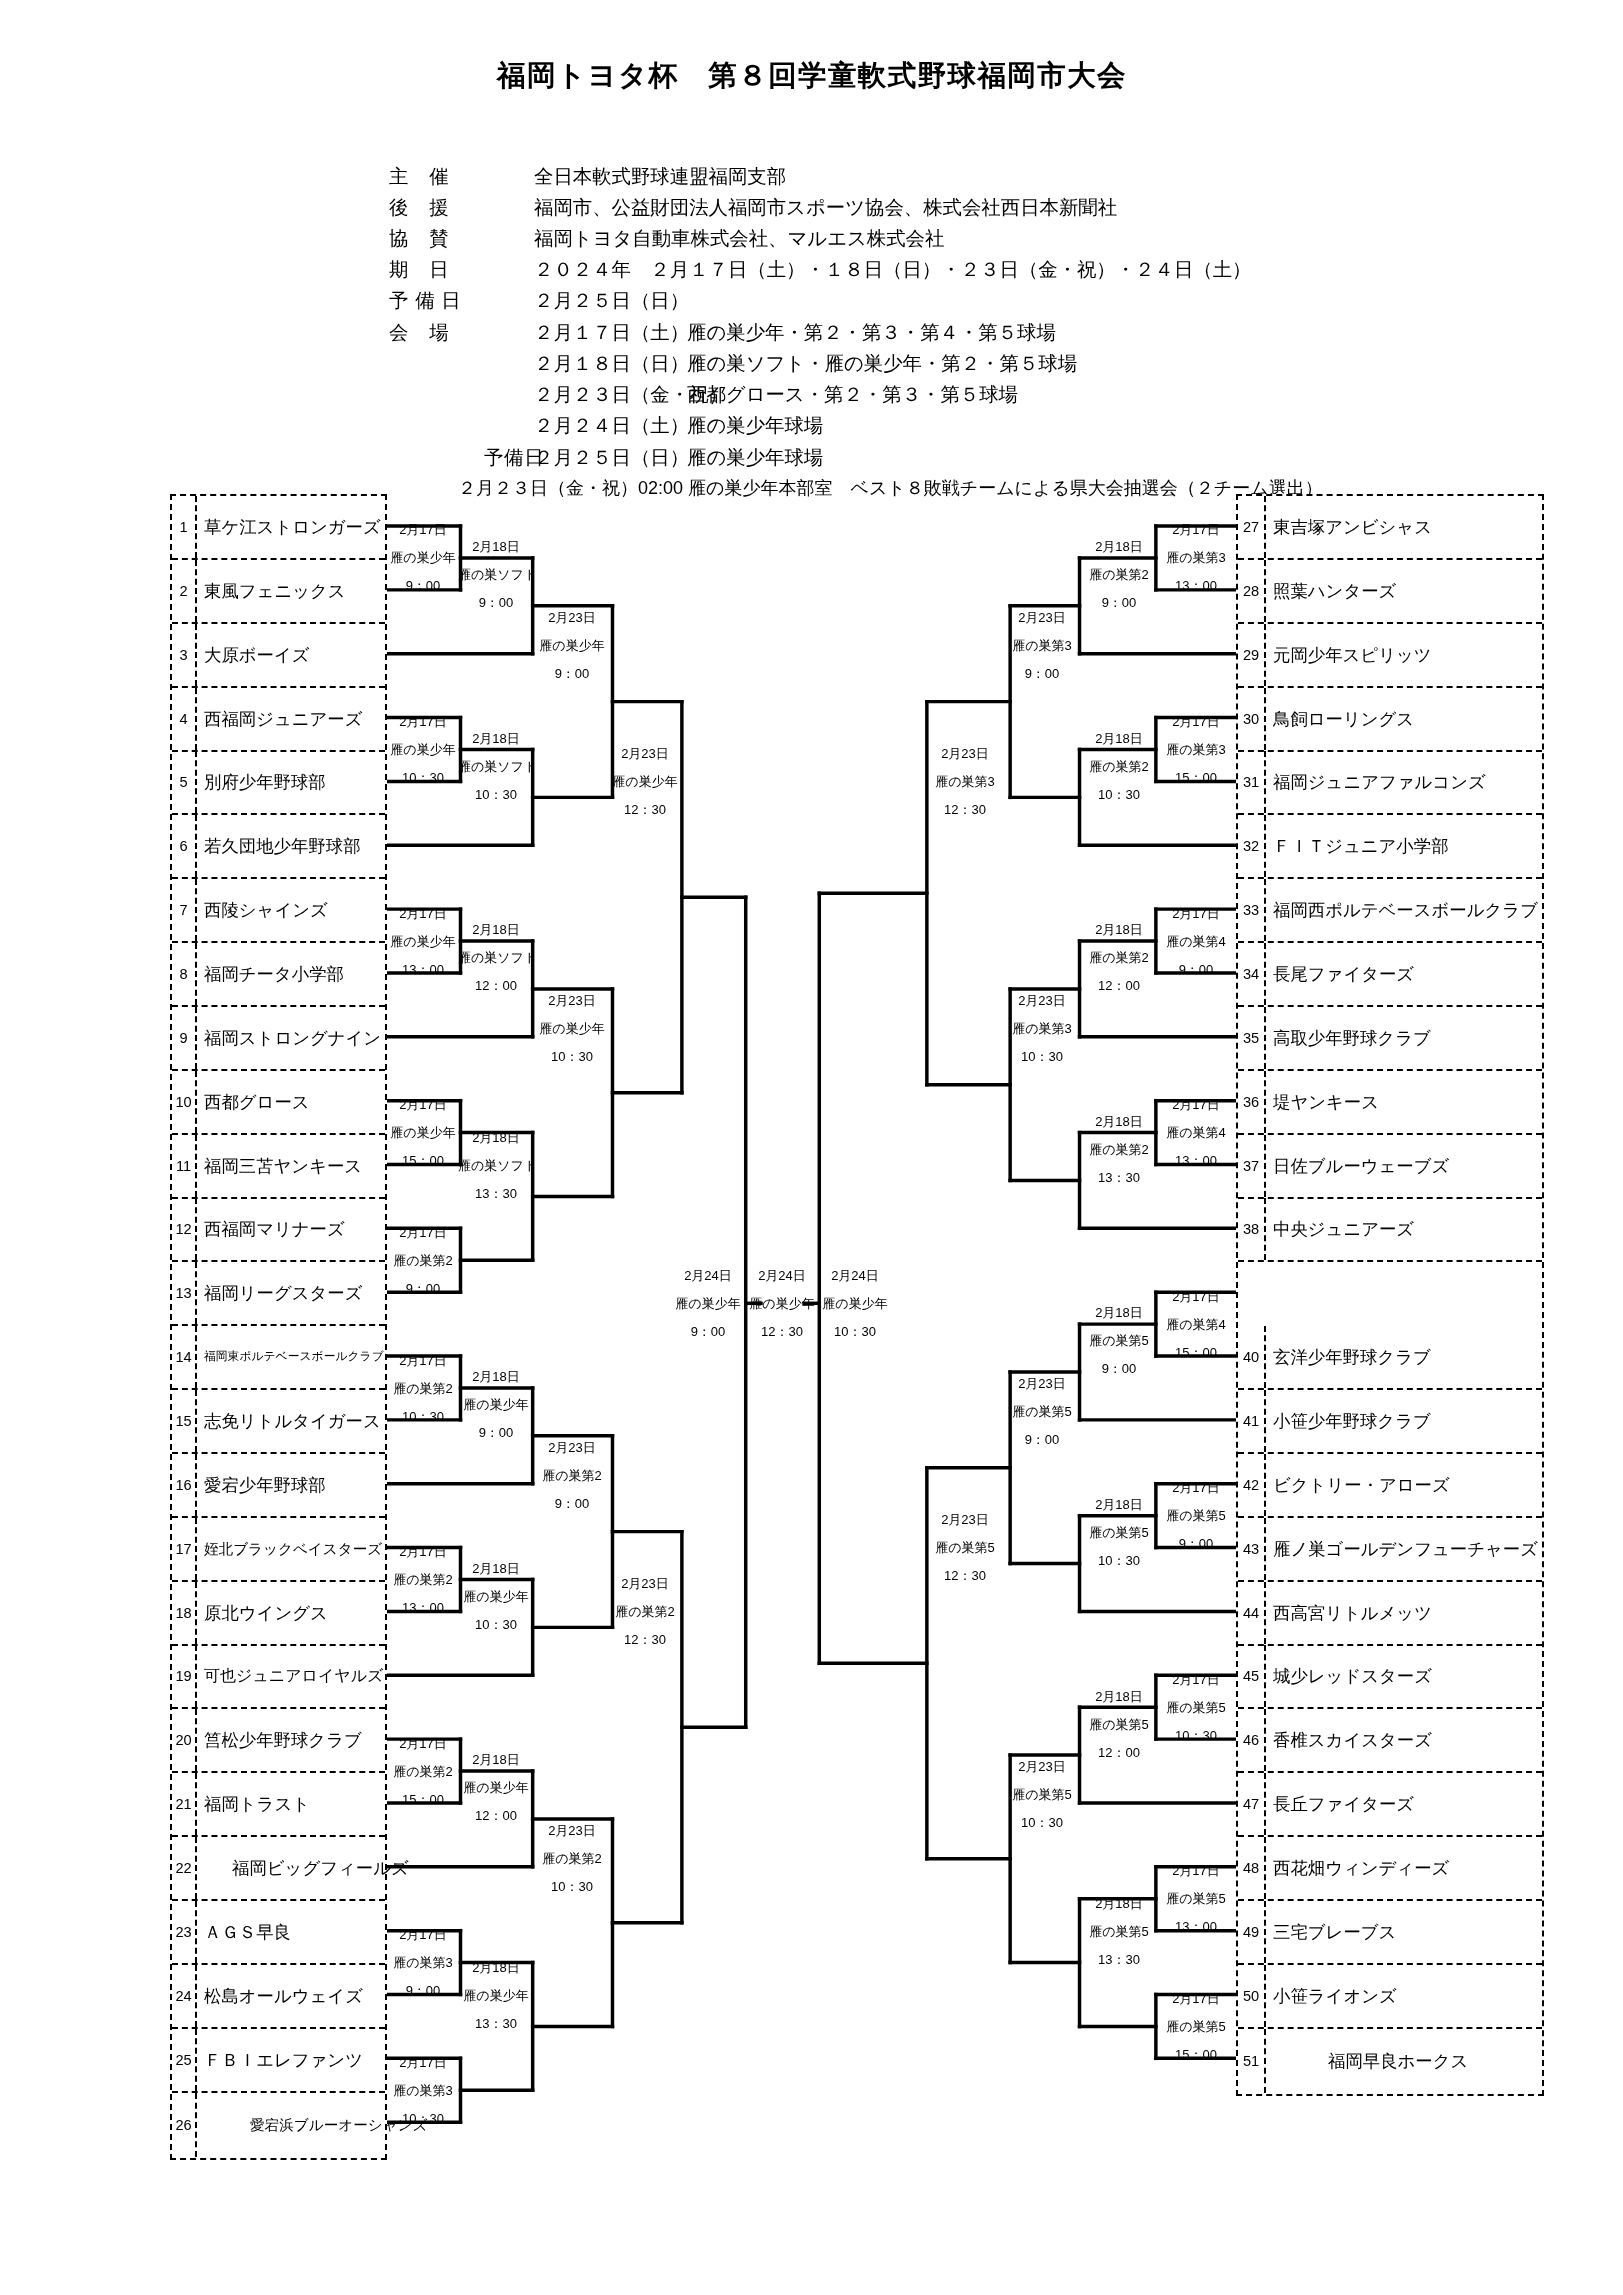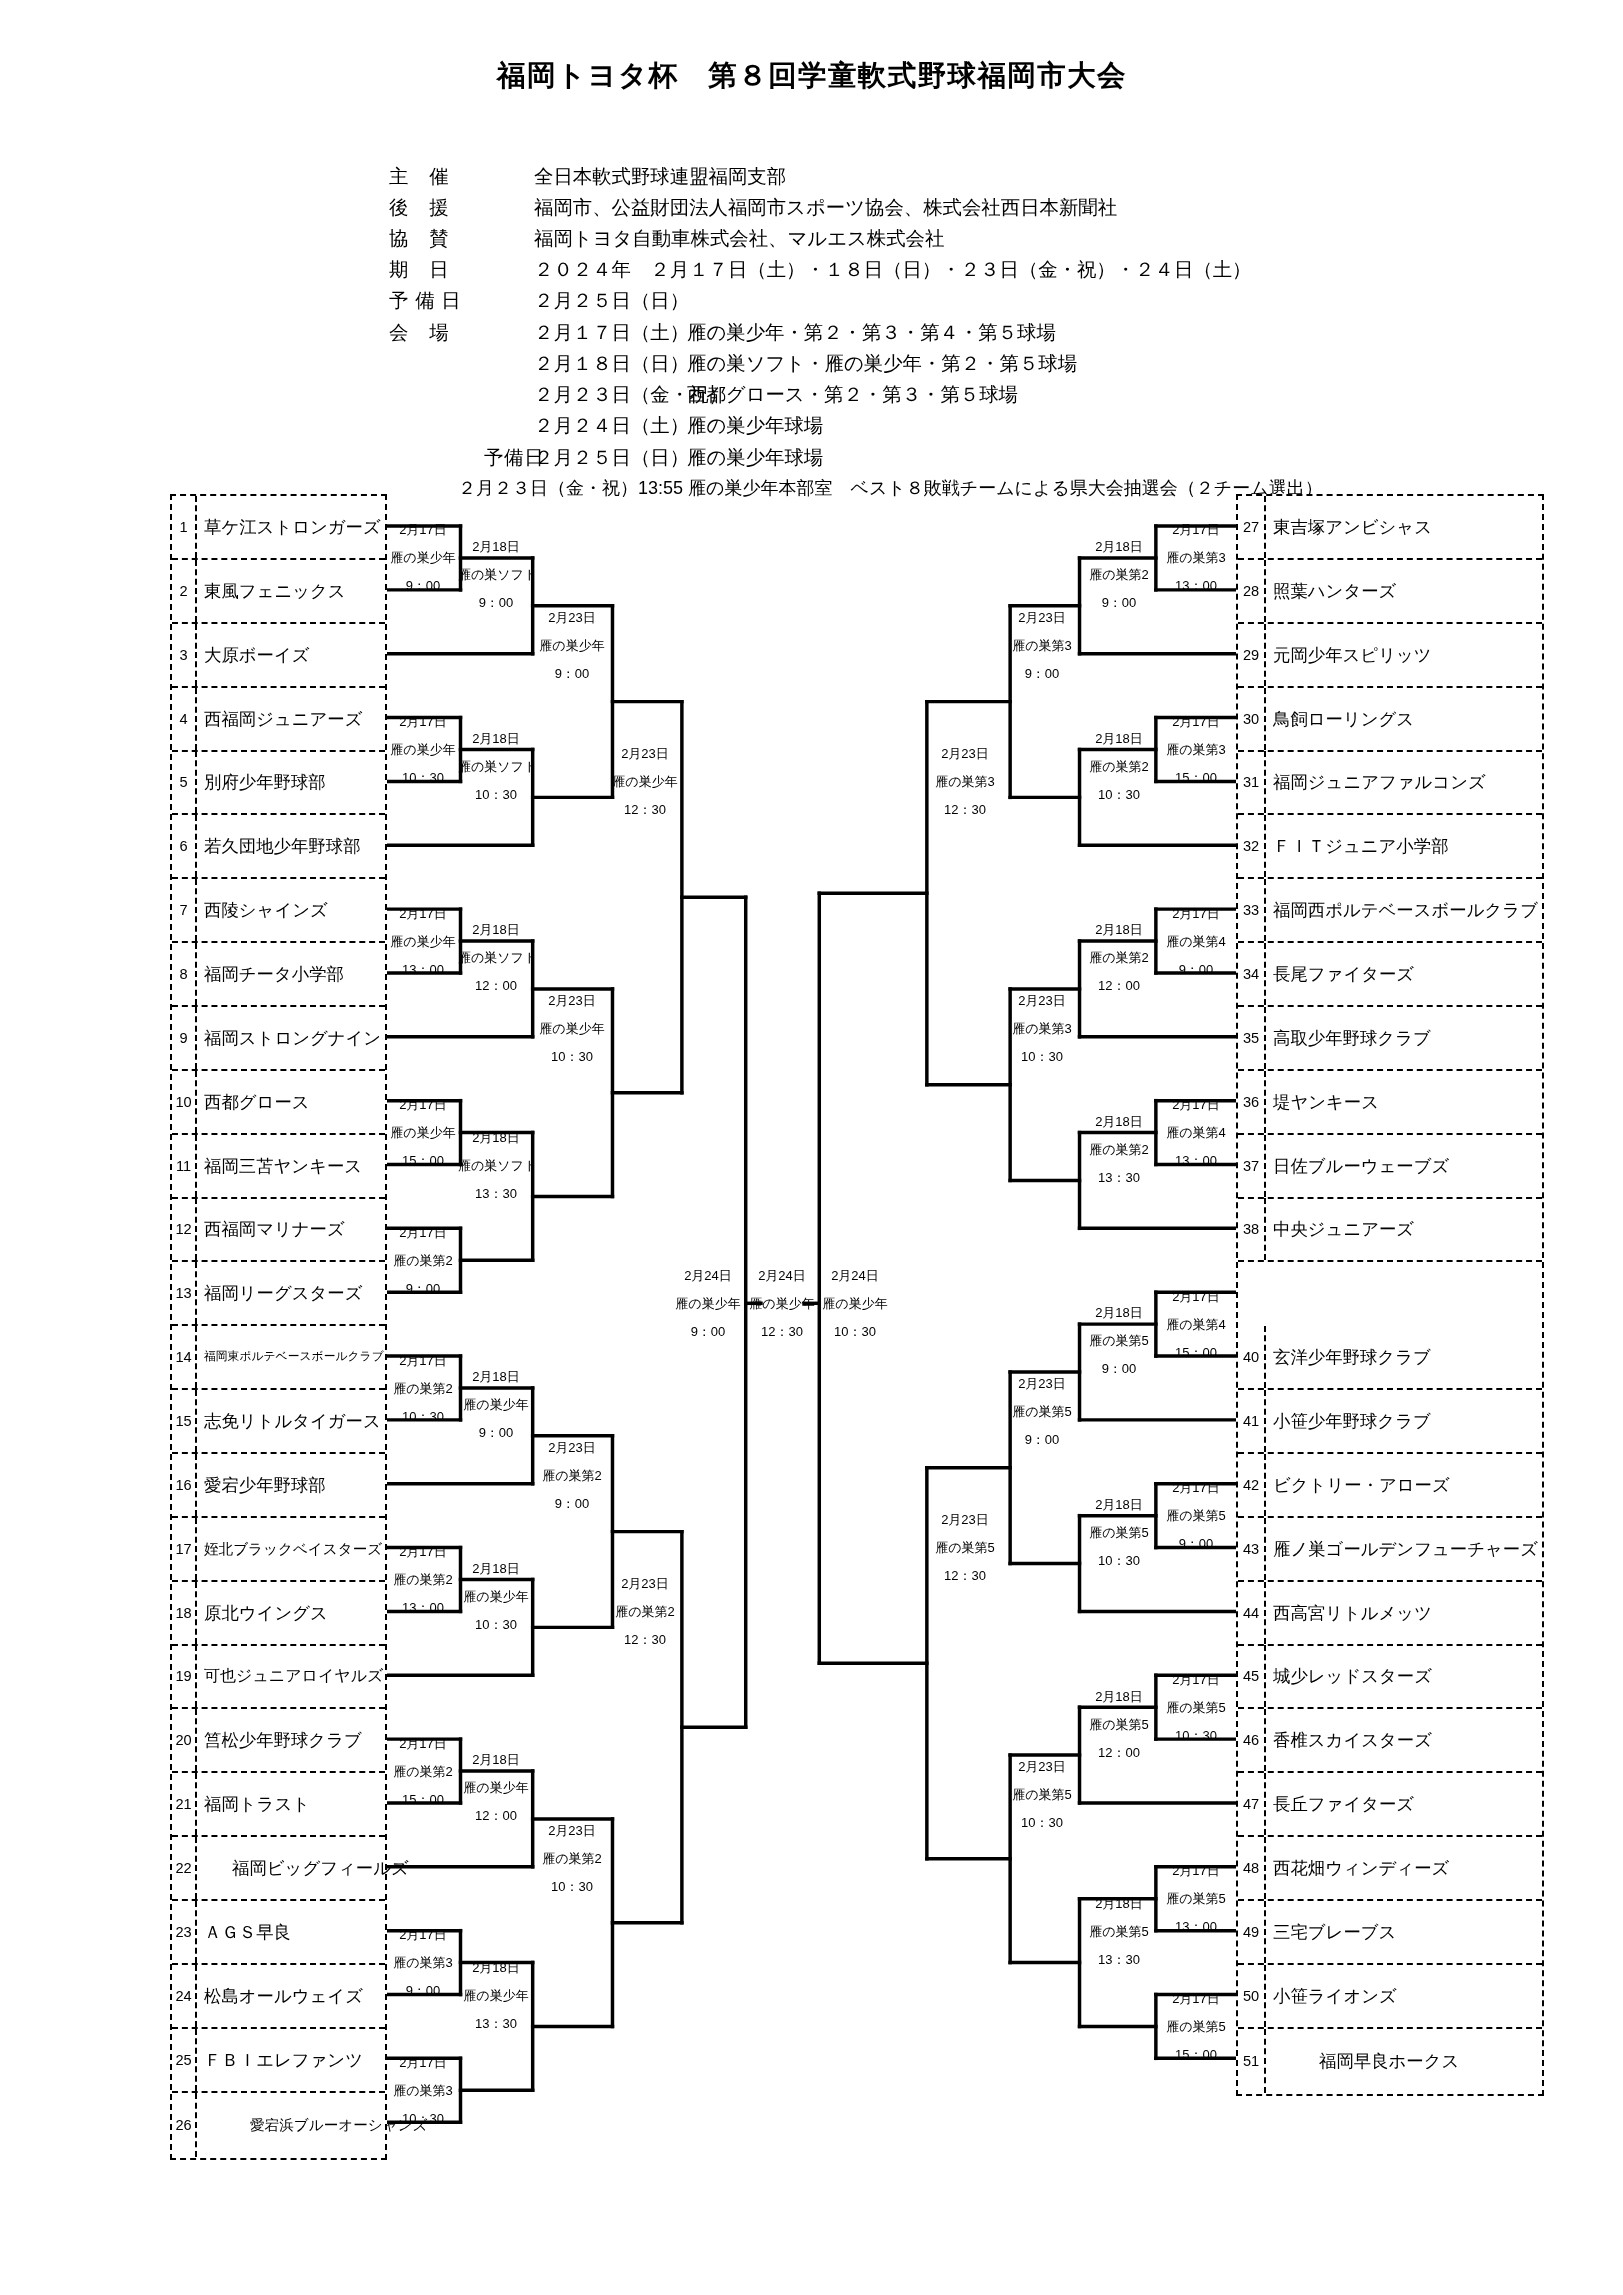--- a/index.html
+++ b/index.html
@@ -236,21 +236,21 @@
       <div class="venue-date">２月２４日（土）</div>
       <div class="venue-name">雁の巣少年球場</div>
     </div>
     <div class="info-row" style="top: 446px;">
       <div class="info-label indent">予備日</div>
       <div class="venue-date">２月２５日（日）</div>
       <div class="venue-name">雁の巣少年球場</div>
     </div>
   </div>
 
-<div id="note-line">２月２３日（金・祝）13:55 雁の巣少年本部室　ベスト８敗戦チームによる県大会抽選会（２チーム選出）</div>
+<div id="note-line">２月２３日（金・祝）02:00 雁の巣少年本部室　ベスト８敗戦チームによる県大会抽選会（２チーム選出）</div>
 
 <div id="team-col-left" class="team-col">
     <div class="team-row" style="top: 0px;">
       <div class="team-number">1</div>
       <div class="team-name" style="font-size: 17.4px;">草ケ江ストロンガーズ</div>
     </div>
     <div class="team-row" style="top: 64px;">
       <div class="team-number">2</div>
       <div class="team-name" style="font-size: 17.4px;">東風フェニックス</div>
     </div>
@@ -439,21 +439,21 @@
     <div class="team-row" style="top: 1405px;">
       <div class="team-number">49</div>
       <div class="team-name" style="font-size: 17.4px;">三宅ブレーブス</div>
     </div>
     <div class="team-row" style="top: 1469px;">
       <div class="team-number">50</div>
       <div class="team-name" style="font-size: 17.4px;">小笹ライオンズ</div>
     </div>
     <div class="team-row last" style="top: 1533px;">
       <div class="team-number">51</div>
-      <div class="team-name" style="font-size: 17.4px;">福岡早良ホークス</div>
+      <div class="team-name" style="font-size: 17.4px; margin-left: 9px;">福岡早良ホークス</div>
     </div>
   </div>
 
 <div id="labels">
     <div class="match-label" style="left: 385px; top: 516px;">
       <span>2月17日</span>
       <span>雁の巣少年</span>
       <span>9：00</span>
     </div>
     <div class="match-label" style="left: 385px; top: 708px;">

